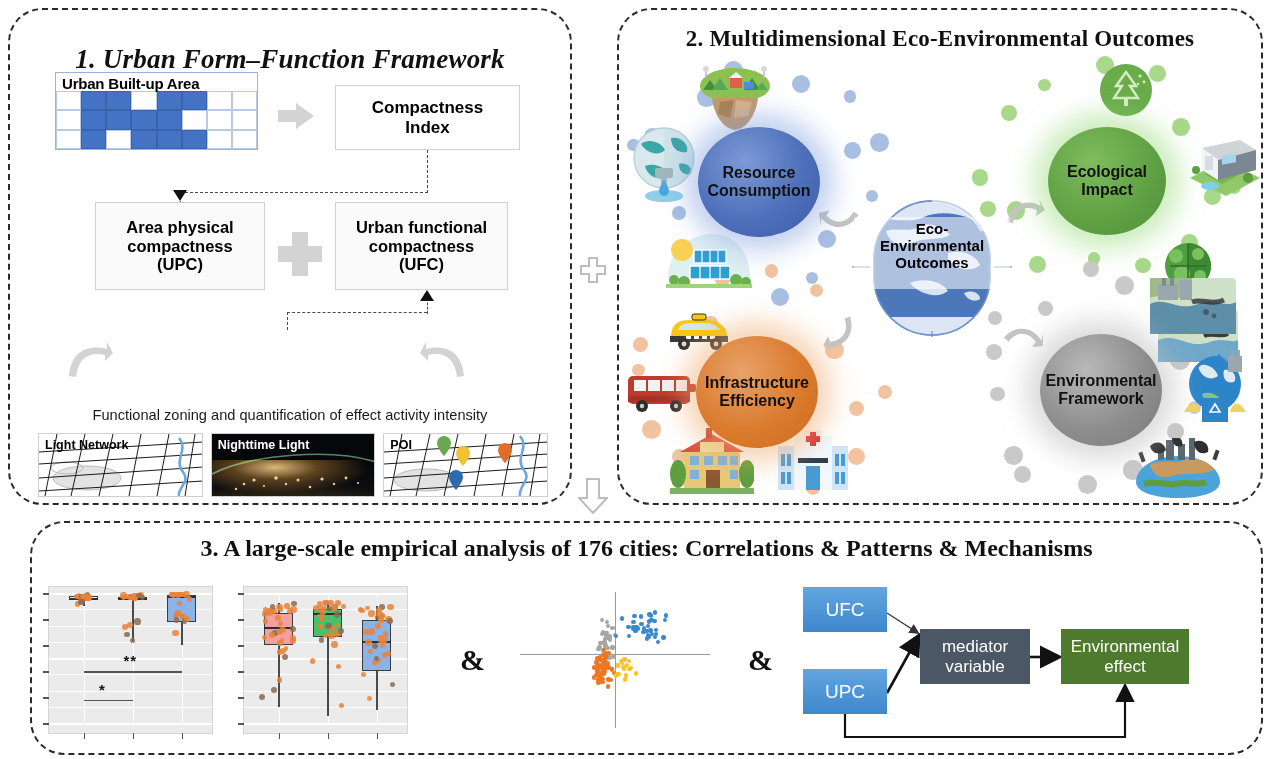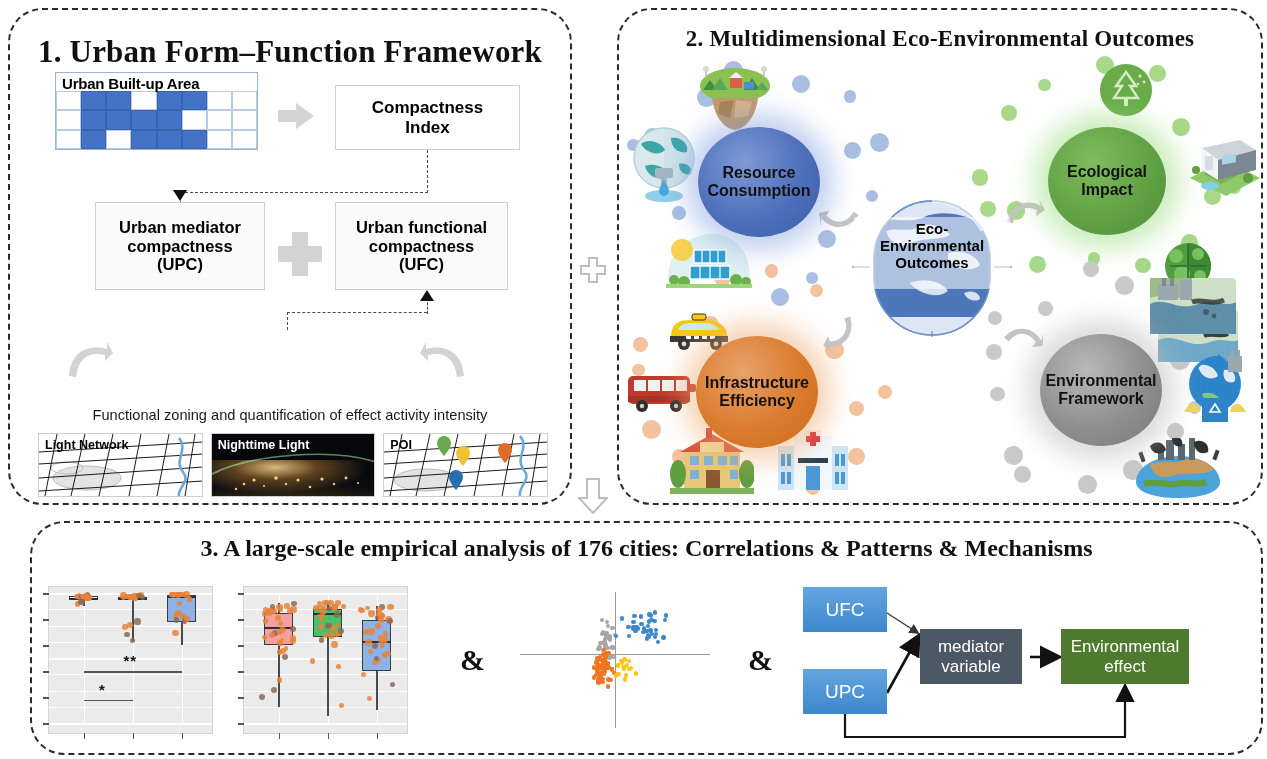--- a/index.html
+++ b/index.html
@@ -8,21 +8,21 @@
   .root{position:absolute;inset:0;}
 
   
   .panel{position:absolute;border:2px dashed #2a2a2a;border-radius:34px;background:#fff;}
   #panel1{left:8px;top:8px;width:560px;height:493px;}
   #panel2{left:617px;top:8px;width:642px;height:493px;}
   #panel3{left:30px;top:521px;width:1229px;height:230px;}
 
   .panel-title{position:absolute;left:0;right:0;text-align:center;
      font-family:"Liberation Serif",serif;font-weight:bold;color:#111;}
-  #t1{top:24px;font-size:31px;letter-spacing:.2px;}
+  #t1{top:34px;font-size:27px;letter-spacing:.2px;font-style:italic;}
   #t2{top:16px;font-size:23px;letter-spacing:.2px;}
   #t3{top:12px;font-size:24px;}
 
   
   .s1{position:absolute;left:0;top:0;width:100%;height:100%;}
   .grid-card{position:absolute;left:45px;top:62px;width:203px;height:78px;
              border:1px solid #9cb3d4;background:#fff;box-sizing:border-box;}
   .grid-card .gtitle{position:absolute;left:6px;top:2px;font-size:15px;font-weight:bold;
              letter-spacing:-.2px;z-index:3;white-space:nowrap;}
   .gcell{position:absolute;box-sizing:border-box;border:1px solid #b9cbe4;}
@@ -115,21 +115,21 @@
   .sigtxt{position:absolute;font-size:15px;font-weight:bold;color:#111;letter-spacing:1px;}
   .amp{position:absolute;font-family:"Liberation Serif",serif;font-weight:bold;font-size:30px;color:#111;}
   .axisline{position:absolute;background:#9a9a9a;}
 
   .mbox{position:absolute;display:flex;align-items:center;justify-content:center;
      text-align:center;color:#fff;line-height:1.15;}
   #m-ufc{left:803px;top:587px;width:84px;height:45px;font-size:19px;
      background:linear-gradient(180deg,#63a6e0 0%,#3d87cc 100%);}
   #m-upc{left:803px;top:669px;width:84px;height:45px;font-size:19px;
      background:linear-gradient(180deg,#63a6e0 0%,#3d87cc 100%);}
-  #m-med{left:920px;top:629px;width:102px;height:55px;font-size:17px;background:#4c5766;}
+  #m-med{left:920px;top:629px;width:110px;height:55px;font-size:17px;background:#4c5766;}
   #m-env{left:1061px;top:629px;width:128px;height:55px;font-size:17px;background:#4b7party;}
   #m-env{background:#4e7a2e;}
 </style>
 </head>
 <body>
 
 <div class="root">
 
   <div class="panel" id="panel1">
     <div class="panel-title" id="t1">1. Urban Form–Function Framework</div>
@@ -175,21 +175,21 @@
         <span><span>Compactness</span><br>
         <span>Index</span></span>
       </div>
 
       <div class="dashline v" style="left:417px;top:140px;height:43px;"></div>
       <div class="dashline h" style="left:170px;top:182px;width:248px;"></div>
       <div class="dashline v" style="left:170px;top:182px;height:12px;"></div>
       <div class="tri-down" style="left:163px;top:180px;"></div>
 
       <div class="boxy" id="upc">
-        <span><span>Urban mediator</span><br>
+        <span><span>Area physical</span><br>
         <span>compactness</span><br>
         <span>(UPC)</span></span>
       </div>
 
       <div class="plus-gray"></div>
 
       <div class="boxy" id="ufc">
         <span><span>Urban functional</span><br>
         <span>compactness</span><br>
         <span>(UFC)</span></span>

